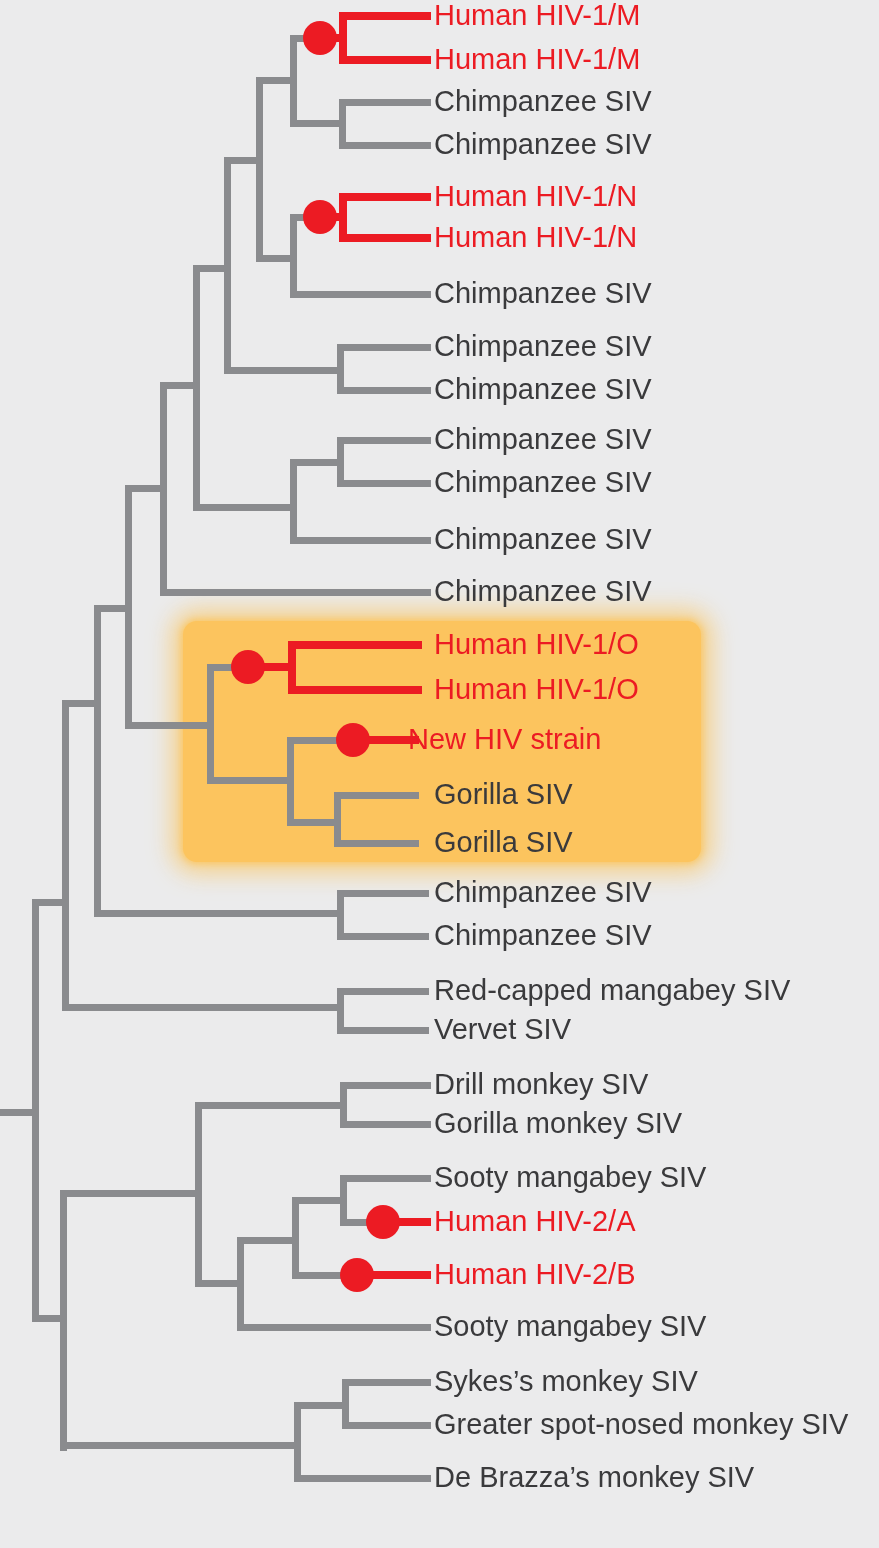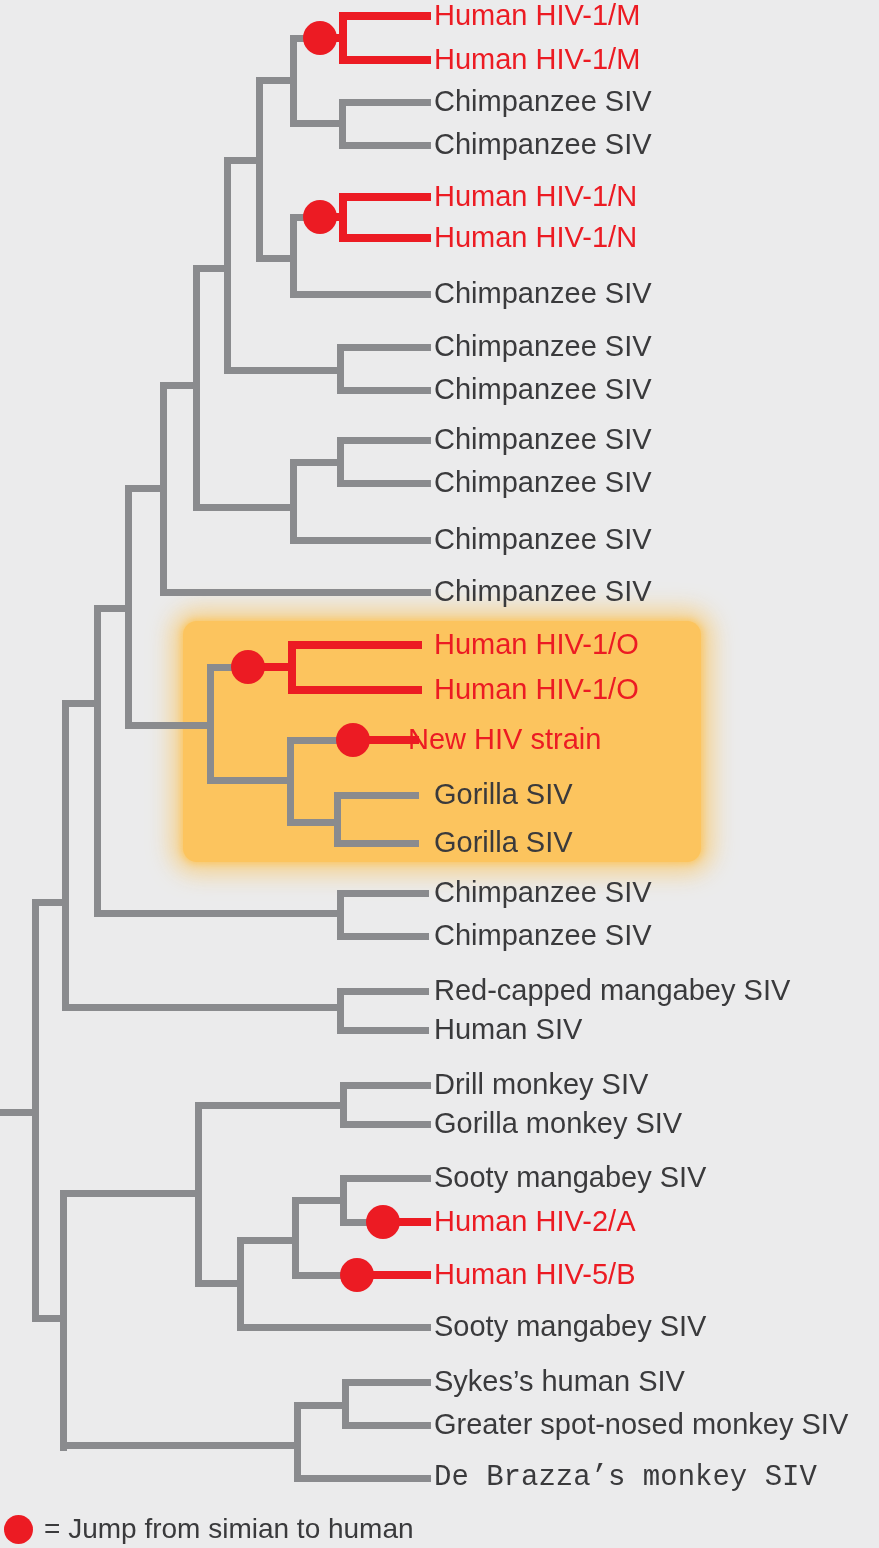--- a/index.html
+++ b/index.html
@@ -141,28 +141,24 @@
       <div class="lbl dark" style="left: 434px; top: 540px;">Chimpanzee SIV</div>
       <div class="lbl dark" style="left: 434px; top: 592px;">Chimpanzee SIV</div>
       <div class="lbl red" style="left: 434px; top: 645px;">Human HIV-1/O</div>
       <div class="lbl red" style="left: 434px; top: 690px;">Human HIV-1/O</div>
       <div class="lbl red" style="left: 408px; top: 740px;">New HIV strain</div>
       <div class="lbl dark" style="left: 434px; top: 795px;">Gorilla SIV</div>
       <div class="lbl dark" style="left: 434px; top: 843px;">Gorilla SIV</div>
       <div class="lbl dark" style="left: 434px; top: 893px;">Chimpanzee SIV</div>
       <div class="lbl dark" style="left: 434px; top: 936px;">Chimpanzee SIV</div>
       <div class="lbl dark" style="left: 434px; top: 991px;">Red-capped mangabey SIV</div>
-      <div class="lbl dark" style="left: 434px; top: 1030px;">Human SIV</div>
+      <div class="lbl dark" style="left: 434px; top: 1030px;">Vervet SIV</div>
       <div class="lbl dark" style="left: 434px; top: 1085px;">Drill monkey SIV</div>
       <div class="lbl dark" style="left: 434px; top: 1124px;">Gorilla monkey SIV</div>
       <div class="lbl dark" style="left: 434px; top: 1178px;">Sooty mangabey SIV</div>
       <div class="lbl red" style="left: 434px; top: 1222px;">Human HIV-2/A</div>
-      <div class="lbl red" style="left: 434px; top: 1275px;">Human HIV-5/B</div>
+      <div class="lbl red" style="left: 434px; top: 1275px;">Human HIV-2/B</div>
       <div class="lbl dark" style="left: 434px; top: 1327px;">Sooty mangabey SIV</div>
-      <div class="lbl dark" style="left: 434px; top: 1382px;">Sykes’s human SIV</div>
+      <div class="lbl dark" style="left: 434px; top: 1382px;">Sykes’s monkey SIV</div>
       <div class="lbl dark" style="left: 434px; top: 1425px;">Greater spot-nosed monkey SIV</div>
-      <div class="lbl dark" style="left: 434px; top: 1478px; font-family: Liberation Mono, monospace;">De Brazza’s monkey SIV</div>
+      <div class="lbl dark" style="left: 434px; top: 1478px;">De Brazza’s monkey SIV</div>
     </div>
-  <div id="legend" style="left: 4px; top: 1513px;">
-    <span class="legend-dot"></span>
-    <span class="legend-text">= Jump from simian to human</span>
-  </div>
 </div>
 
 </body></html>

